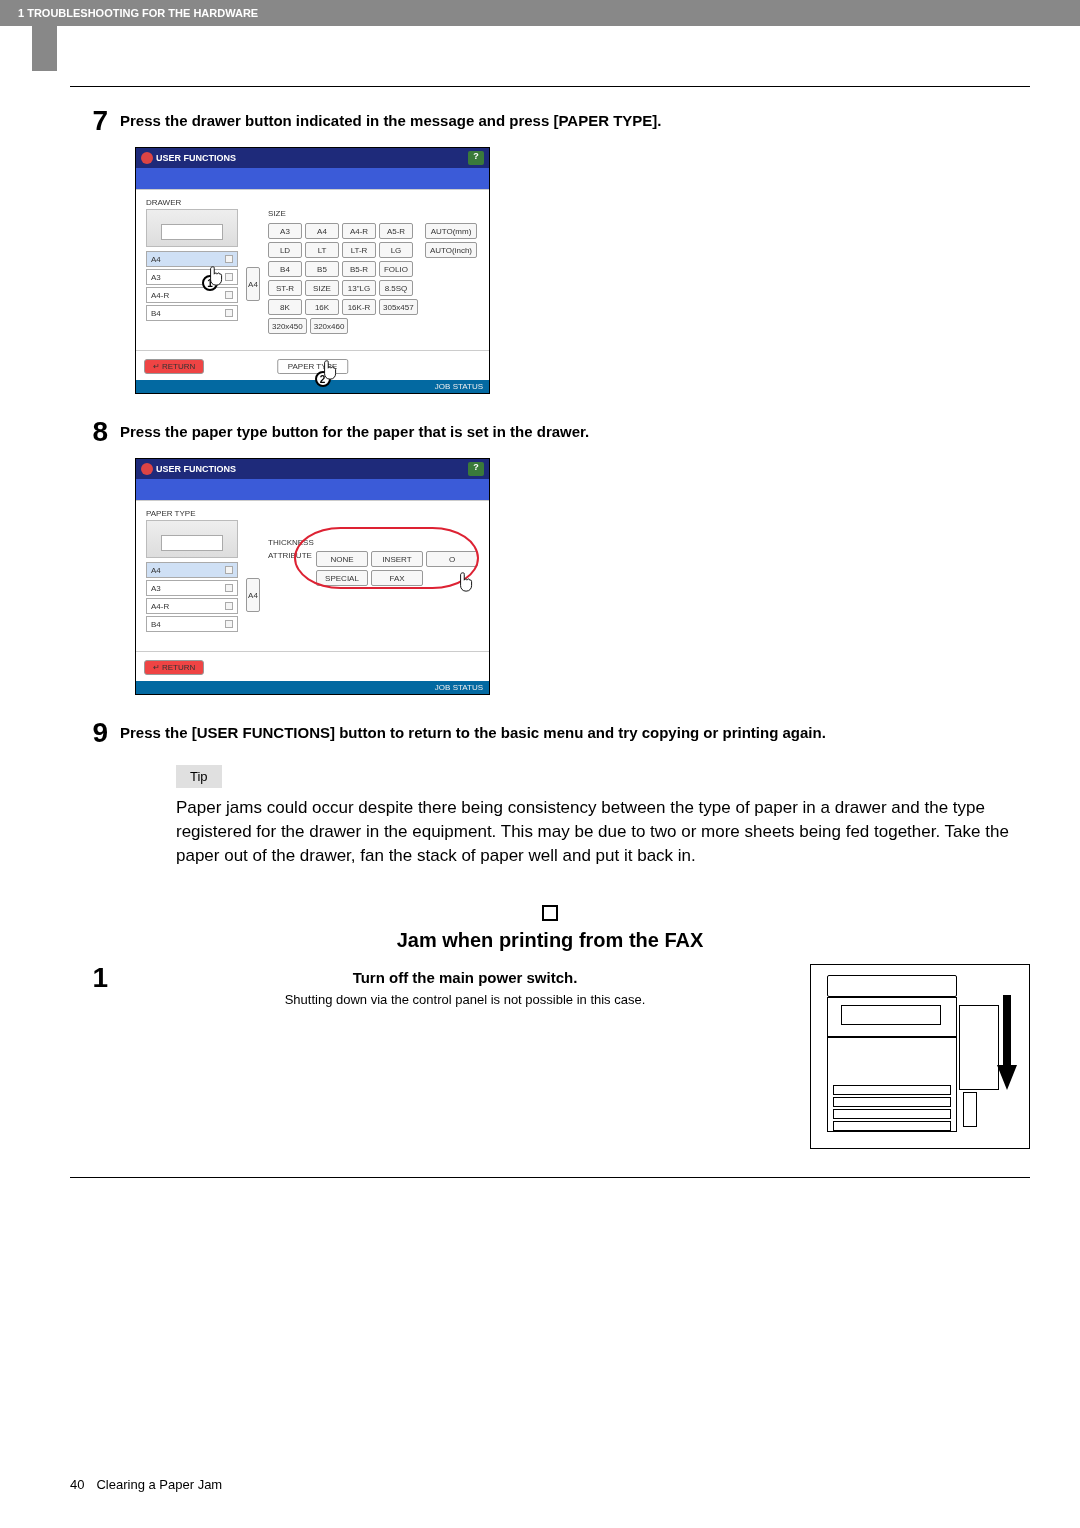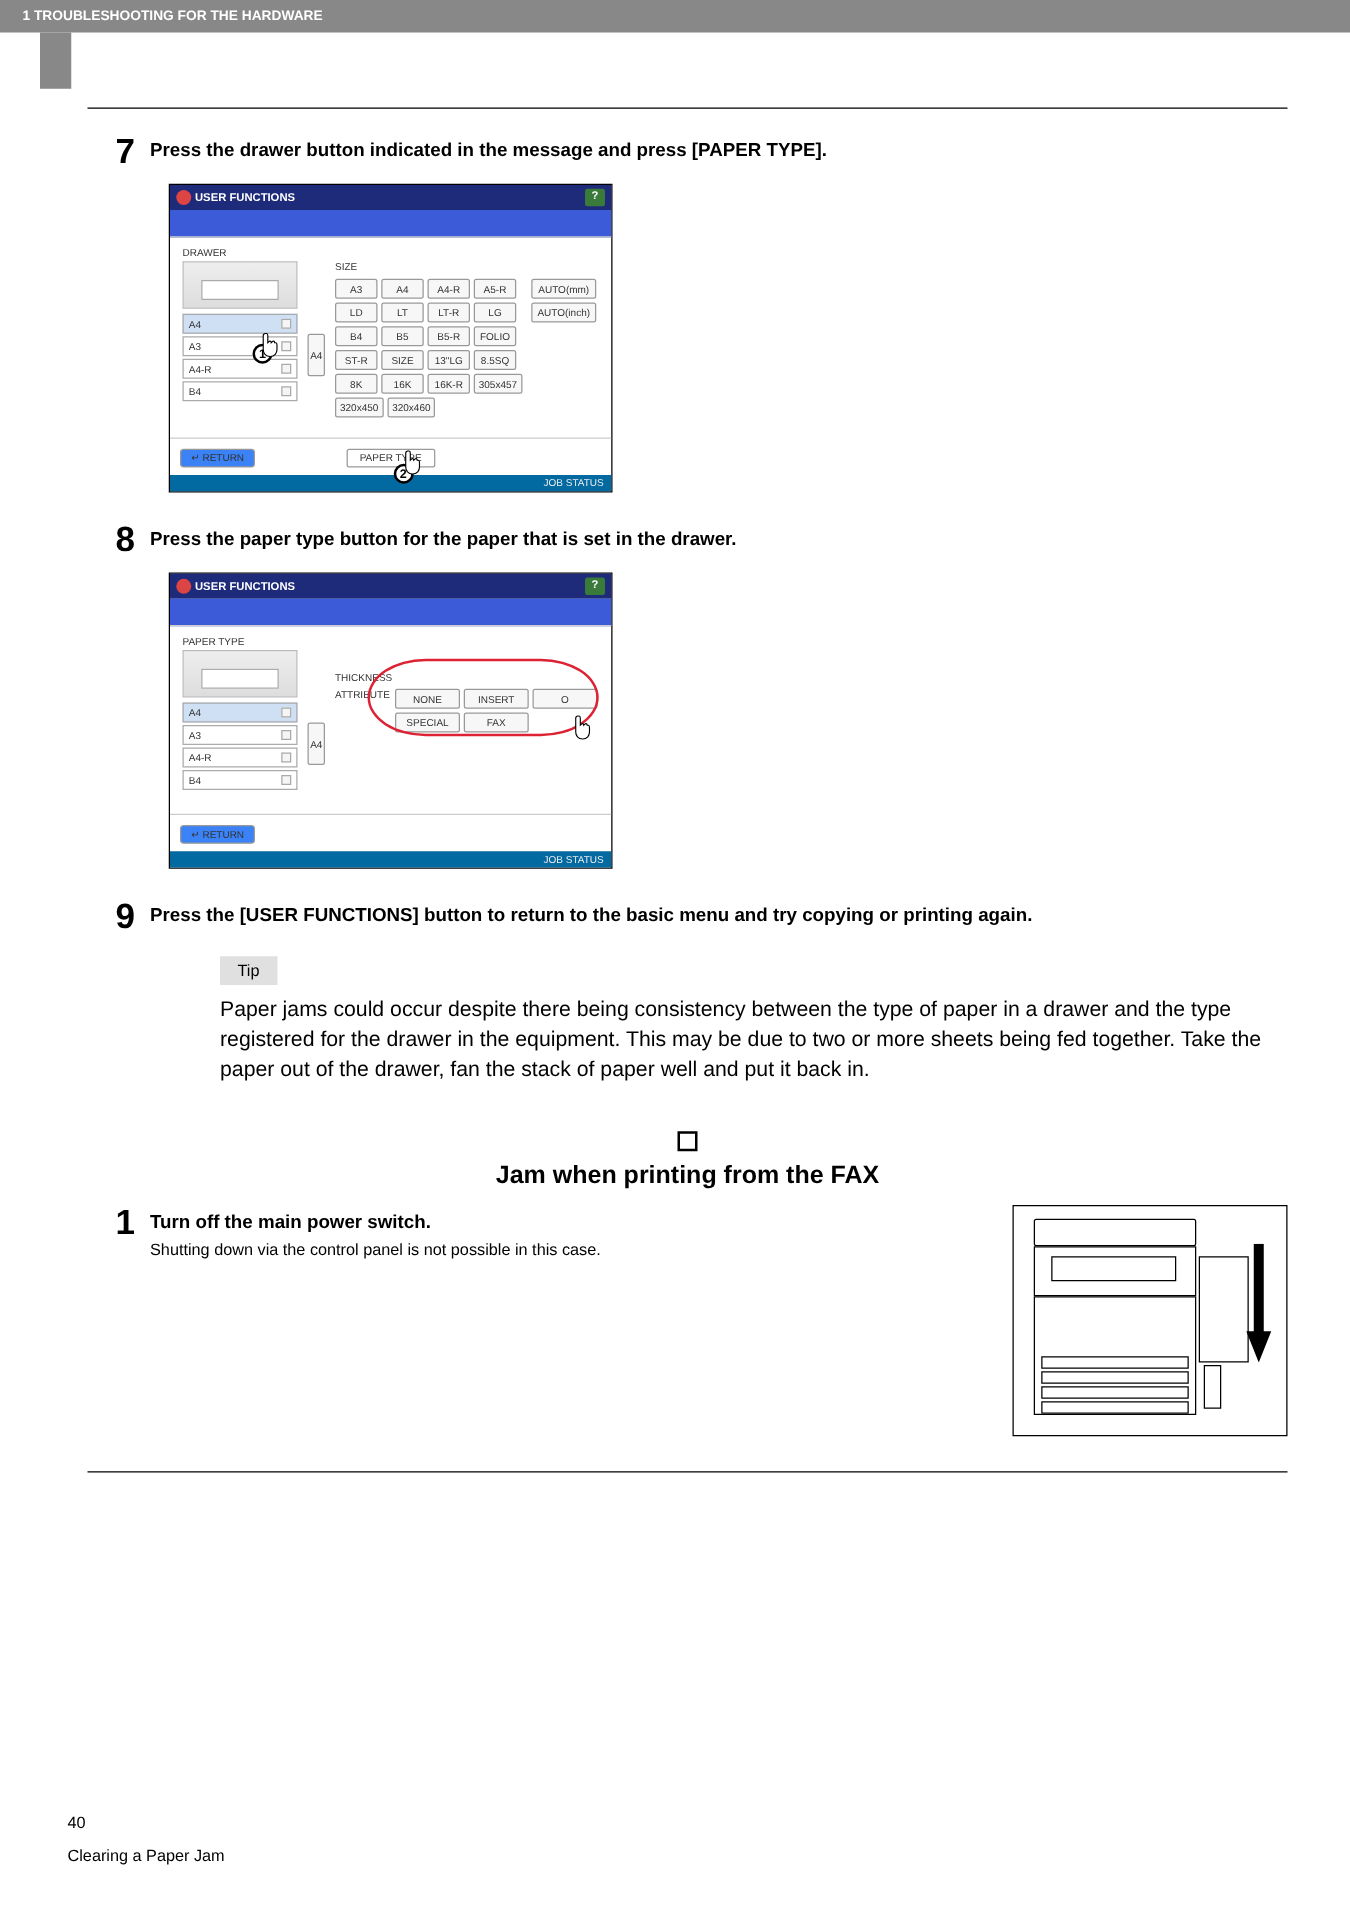--- a/index.html
+++ b/index.html
@@ -137,21 +137,21 @@
     display:flex;align-items:center;justify-content:center;
     font-size:8px; background:#f7f7f7;border-radius:2px;
   }
   .btn.wide { min-width:52px; }
   .p-foot {
     border-top:1px solid #ccc;
     padding:6px 8px 4px;
     display:flex; align-items:center; justify-content:flex-start;
     position:relative; height:30px;
   }
-  .ret-btn { border:1px solid #999;background:#3b82f6;border-radius:3px;
+  .ret-btn { border:1px solid #999;background:#ef4444;border-radius:3px;
     font-size:8px;padding:2px 8px;}
   .paper-type-btn {
     position:absolute; left:50%; transform:translateX(-50%);
     border:1px solid #999;background:#fff;border-radius:2px;
     font-size:8px;padding:2px 10px;
   }
   .p-status {
     background:#0369a1;color:#eee;font-size:8px;text-align:right;
     padding:2px 6px;
   }
@@ -218,23 +218,23 @@
   }
   .arrow-down svg { width:100%;height:100%; }
 
   .bottom-rule {
     border-top:1.5px solid #000;
     margin-top: 28px;
   }
   .footer {
     position: absolute;
     bottom: 36px;
-    left: 54px;
+    left: 70px;
     font-size: 13px;
-    display:flex; gap:12px;flex-direction:column;
+    display:flex; gap:12px;
   }
 </style>
 </head>
 <body>
 
 <div class="top-bar">
   <span>1 TROUBLESHOOTING FOR THE HARDWARE</span>
 </div>
 <div class="left-vert"></div>
 
@@ -430,21 +430,21 @@
     <div class="tip-text">Paper jams could occur despite there being consistency between the type of paper in a drawer and the type registered for the drawer in the equipment. This may be due to two or more sheets being fed together. Take the paper out of the drawer, fan the stack of paper well and put it back in.</div>
   </div>
 
   <div class="section-h">
     <span class="sq"></span>
     <span>Jam when printing from the FAX</span>
   </div>
 
   <div class="step step-inline" style="align-items:flex-start;">
     <div class="step-num">1</div>
-    <div class="step-body" style="flex:1;">
+    <div class="step-body" style="flex:1;text-align:center;">
       <div class="step-title">Turn off the main power switch.</div>
       <div class="step-sub">Shutting down via the control panel is not possible in this case.</div>
     </div>
     <div class="ill">
       <div class="cp" style="left:16px;top:10px;width:130px;height:22px;border-radius:2px;"></div>
       <div class="cp" style="left:16px;top:32px;width:130px;height:40px;"></div>
       <div class="cp" style="left:30px;top:40px;width:100px;height:20px;"></div>
       <div class="cp" style="left:16px;top:72px;width:130px;height:95px;"></div>
       <div class="cp" style="left:22px;top:120px;width:118px;height:10px;"></div>
       <div class="cp" style="left:22px;top:132px;width:118px;height:10px;"></div>

